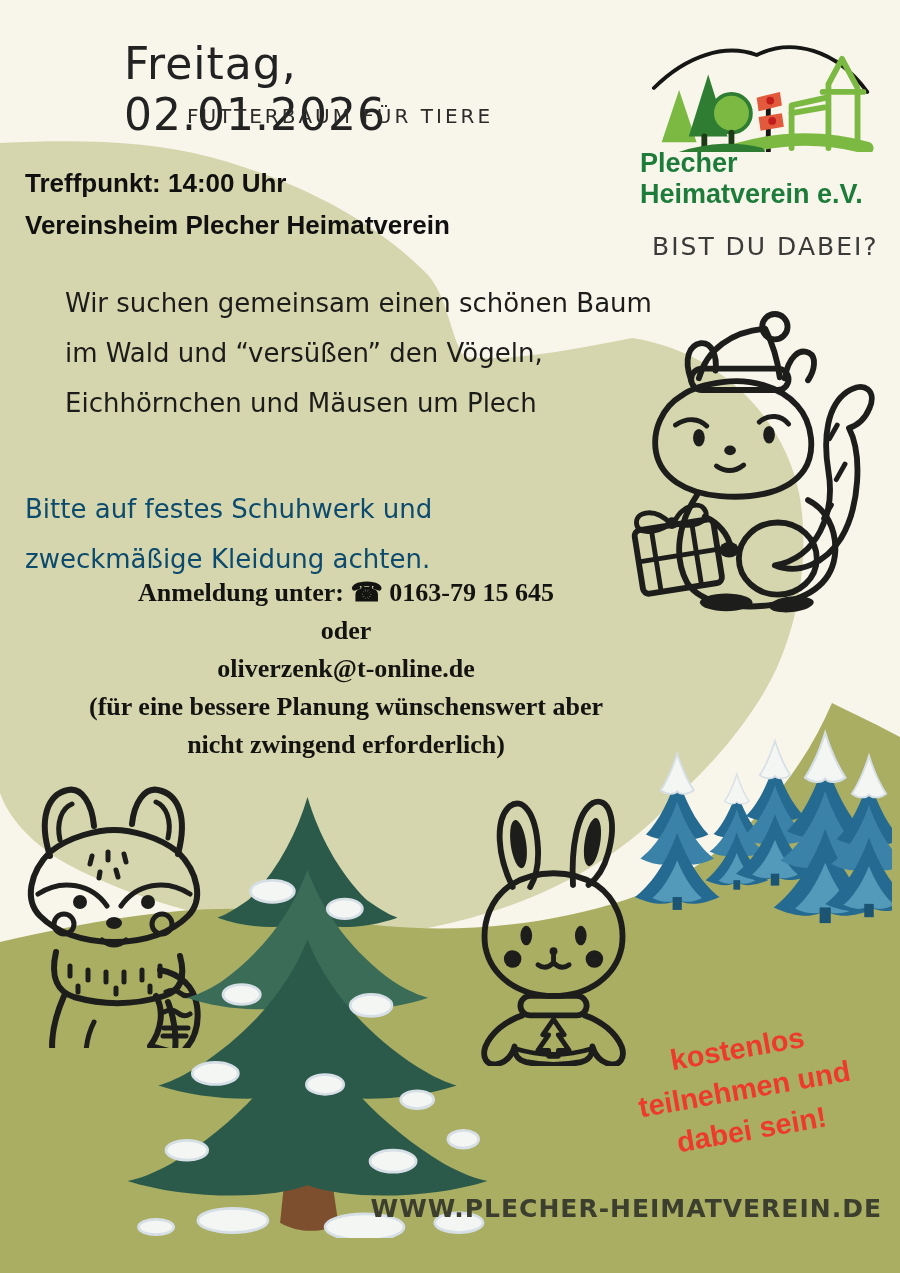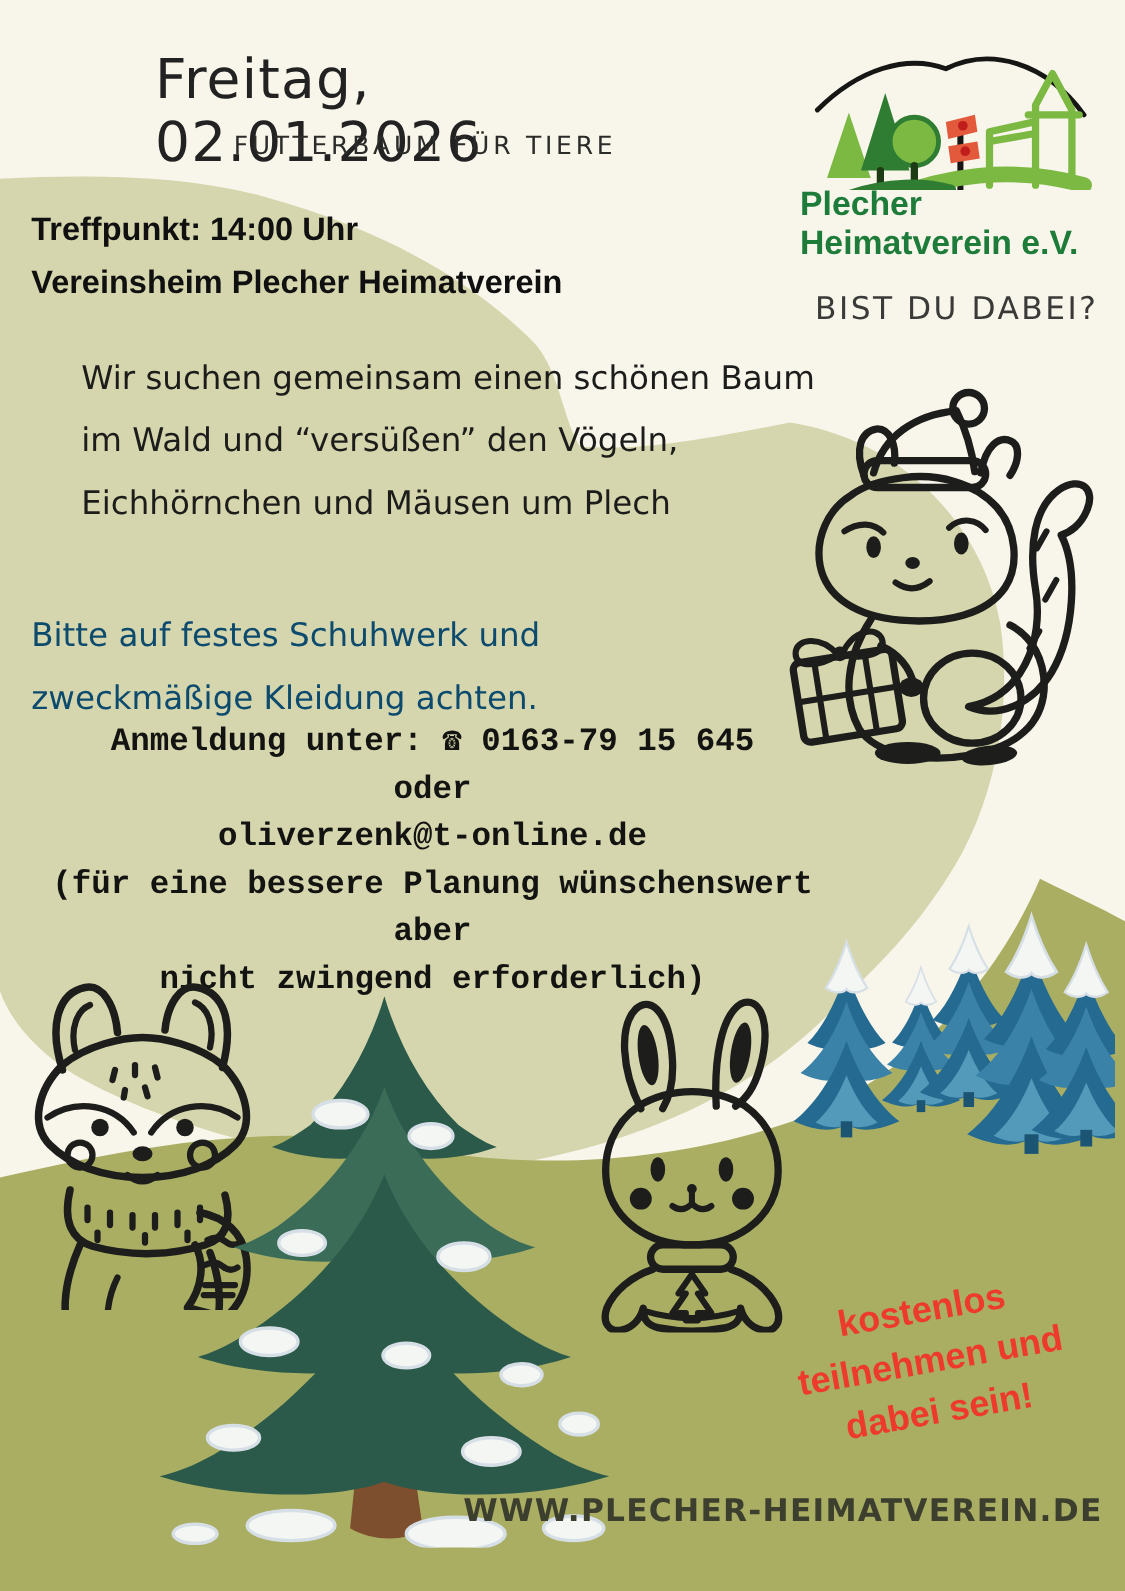--- a/index.html
+++ b/index.html
@@ -22,21 +22,21 @@
 
   .title-date{left:124px;top:38px;width:420px;font-size:44px;letter-spacing:1px;
     color:#222;text-align:left;font-weight:400;}
   .title-event{left:130px;top:104px;width:420px;font-size:20px;letter-spacing:3px;
     color:#2b2b29;text-align:center;font-weight:400;}
   .meeting{left:25px;top:162px;font-family:"Liberation Sans",sans-serif;
     font-weight:bold;font-size:26px;line-height:42px;color:#101010;}
   .intro{left:25px;top:278px;font-size:26px;line-height:50px;color:#1c1c1a;margin-left:40px;}
   .advice{left:25px;top:484px;font-size:26px;line-height:50px;color:#0c4a6e;}
   .registration{left:15px;top:574px;width:662px;text-align:center;
-    font-family:Liberation Mono, monospace;
+    font-family:Liberation Serif, serif;
     font-weight:bold;font-size:26px;line-height:38px;color:#131311;}
   .logo-block{left:645px;top:24px;width:235px;}
   .logo-name{left:640px;top:148px;width:238px;text-align:left;
     font-family:"Liberation Sans",sans-serif;font-weight:bold;
     font-size:27px;line-height:31px;color:var(--logo-green);}
   .tagline{left:652px;top:232px;font-size:25px;letter-spacing:2px;color:#3a3a38;font-weight:400;}
   .free-note{left:612px;top:1028px;width:265px;text-align:center;color:var(--red);
     font-family:"Liberation Sans",sans-serif;font-weight:bold;font-size:29px;line-height:41px;
     transform:rotate(-10deg);}
   .website{right:18px;top:1194px;font-size:25px;letter-spacing:1px;color:#3c3e2e;font-weight:700;}

